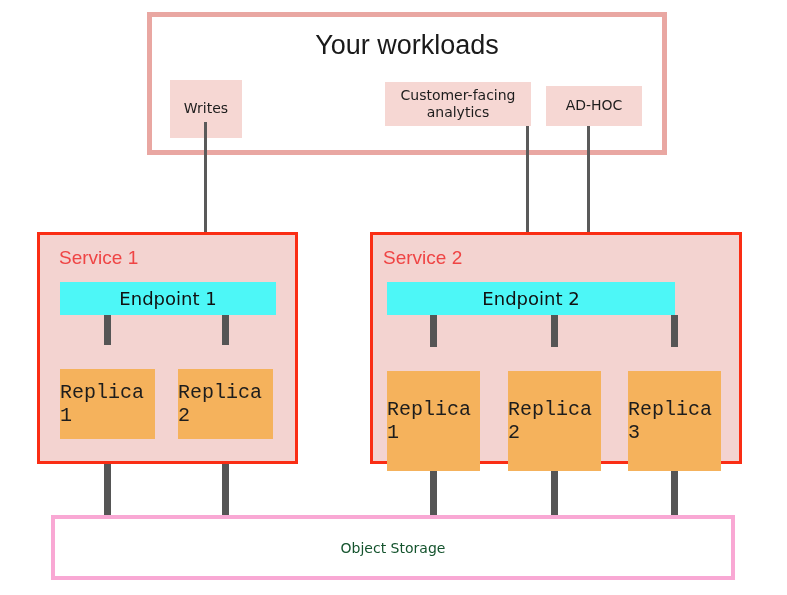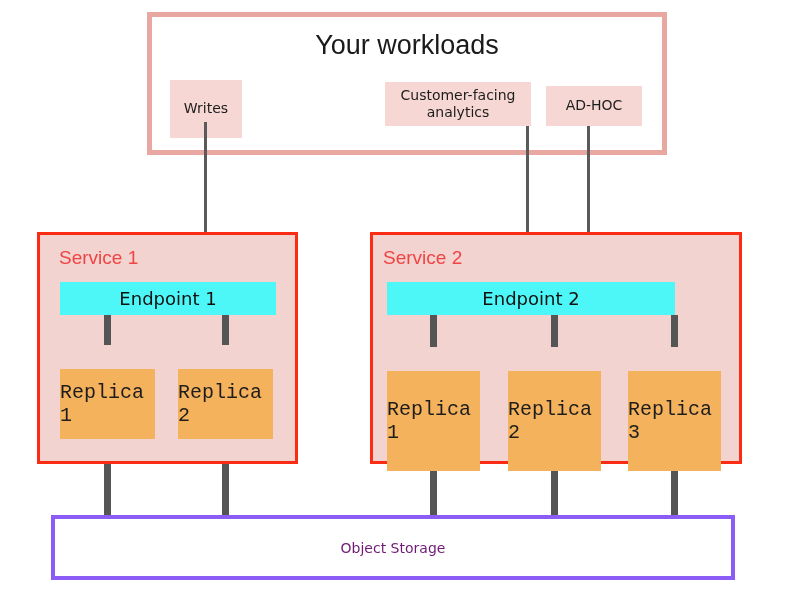--- a/index.html
+++ b/index.html
@@ -95,27 +95,27 @@
   .s1r2 { left: 178px; top: 343px; width: 95px; height: 70px; }
   .s2r1 { left: 387px; top: 345px; width: 93px; height: 100px; }
   .s2r2 { left: 508px; top: 345px; width: 93px; height: 100px; }
   .s2r3 { left: 628px; top: 345px; width: 93px; height: 100px; }
 
   
   .storage-box {
     left: 51px; top: 515px;
     width: 684px; height: 65px;
     background: #ffffff;
-    border: 4px solid #8b5cf6;
+    border: 4px solid #f9a8d4;
     display: flex;
     align-items: center;
     justify-content: center;
     font-family: "DejaVu Sans", sans-serif;
     font-size: 14px;
-    color: #701a75;
+    color: #14532d;
   }
 
   
   .link-thick { background: #555555; width: 7px; }
   .arrow-line { background: #5a5a5a; width: 3px; }
   .arrow-head {
     width: 0; height: 0;
     border-left: 9px solid transparent;
     border-right: 9px solid transparent;
     border-top: 16px solid #5a5a5a;

